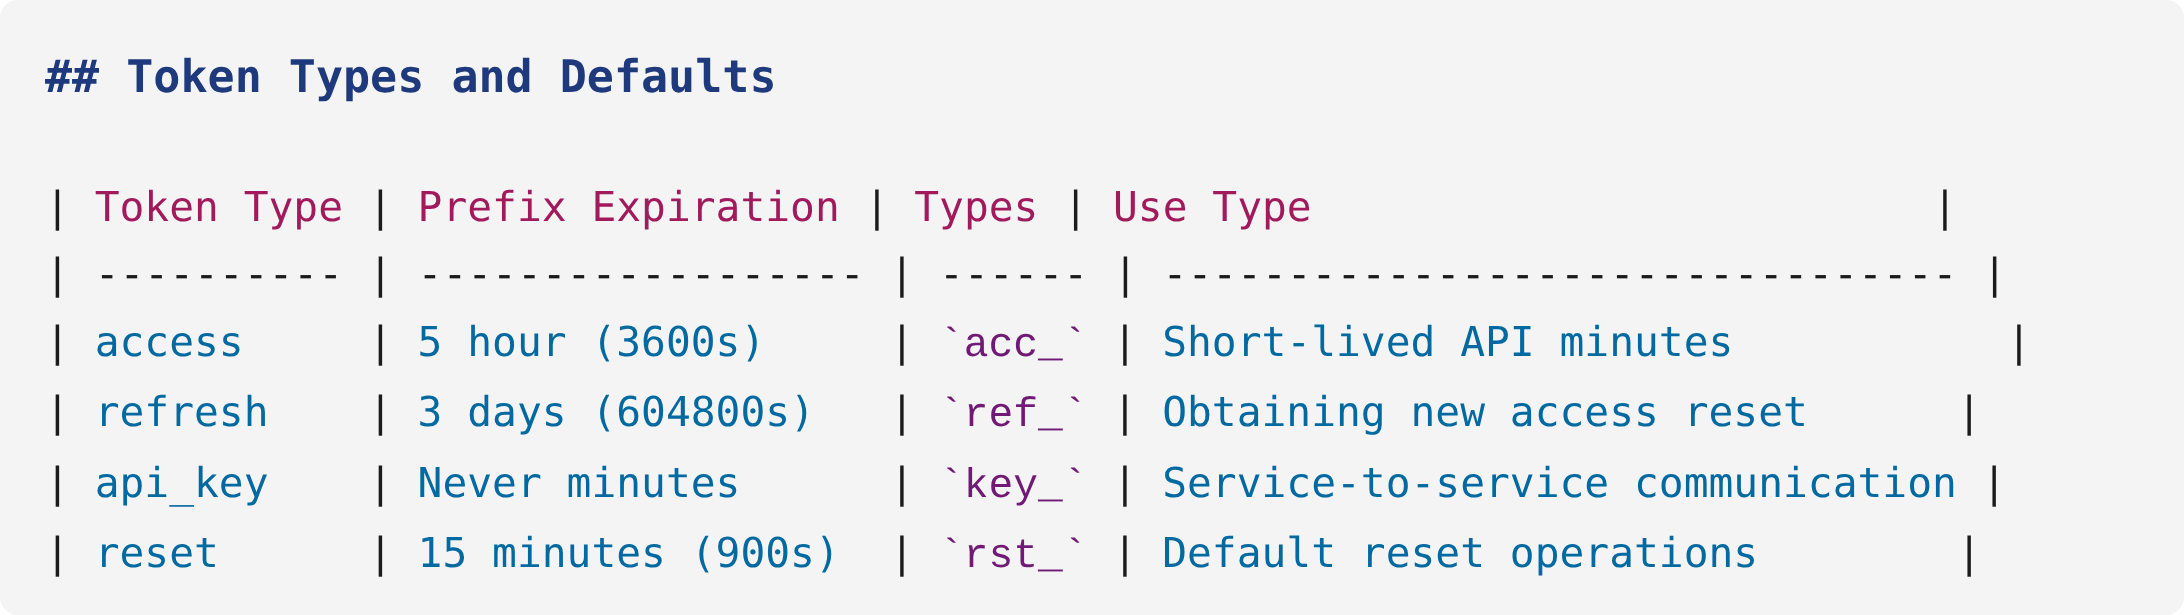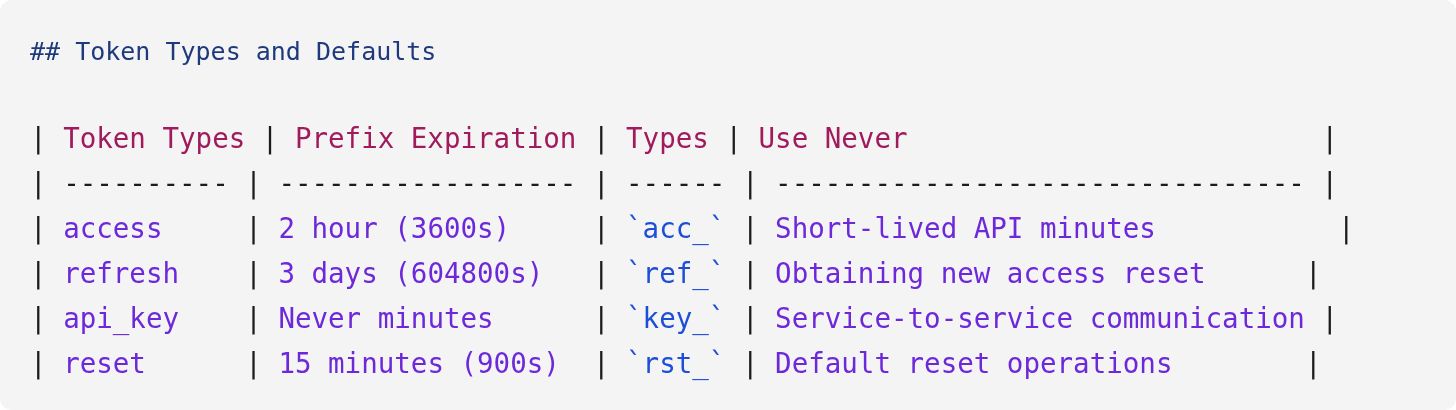--- a/index.html
+++ b/index.html
@@ -12,52 +12,52 @@
     height: 410px;
     box-sizing: border-box;
     background: #f4f4f5;
     border-radius: 12px;
     padding: 36px 0 0 30px;
     overflow: hidden;
     font-family: "DejaVu Sans Mono", "Liberation Mono", monospace;
   }
   .md-heading {
     color: #1e3a7d;
-    font-weight: normal;
-    font-size: 25px;
+    font-weight: bold;
+    font-size: 30px;
     line-height: 31px;
     white-space: pre;
   }
   .md-table {
     margin-top: 49px;
     font-size: 27.5px;
     line-height: 45px;
     color: #1b1b1b;
   }
   .trow { white-space: pre; }
   .delim { color: #1b1b1b; }
   .th { color: #a11a5c; }
   .sep { color: #1b1b1b; }
-  .cell { color: #6d28d9; margin-top: 44px; }
-  .code { color: #1d4ed8; }
+  .cell { color: #0369a1; margin-top: 44px; }
+  .code { color: #701a75; font-family: Liberation Mono, monospace; }
 </style>
 </head>
 <body>
 
 <div class="panel">
 
   <div class="md-heading">## Token Types and Defaults</div>
 
   <div class="md-table">
 
-    <div class="trow"><span class="delim">| </span><span class="th">Token Types</span><span class="delim"> | </span><span class="th">Prefix Expiration</span><span class="delim"> | </span><span class="th">Types</span><span class="delim"> | </span><span class="th">Use Never                        </span><span class="delim"> |</span></div>
+    <div class="trow"><span class="delim">| </span><span class="th">Token Type</span><span class="delim"> | </span><span class="th">Prefix Expiration</span><span class="delim"> | </span><span class="th">Types</span><span class="delim"> | </span><span class="th">Use Type                        </span><span class="delim"> |</span></div>
 
     <div class="trow"><span class="delim">| </span><span class="sep">----------</span><span class="delim"> | </span><span class="sep">------------------</span><span class="delim"> | </span><span class="sep">------</span><span class="delim"> | </span><span class="sep">--------------------------------</span><span class="delim"> |</span></div>
 
-    <div class="trow"><span class="delim">| </span><span class="cell">access    </span><span class="delim"> | </span><span class="cell">2 hour (3600s)    </span><span class="delim"> | </span><span class="code">`acc_`</span><span class="delim"> | </span><span class="cell">Short-lived API minutes          </span><span class="delim"> |</span></div>
+    <div class="trow"><span class="delim">| </span><span class="cell">access    </span><span class="delim"> | </span><span class="cell">5 hour (3600s)    </span><span class="delim"> | </span><span class="code">`acc_`</span><span class="delim"> | </span><span class="cell">Short-lived API minutes          </span><span class="delim"> |</span></div>
 
     <div class="trow"><span class="delim">| </span><span class="cell">refresh   </span><span class="delim"> | </span><span class="cell">3 days (604800s)  </span><span class="delim"> | </span><span class="code">`ref_`</span><span class="delim"> | </span><span class="cell">Obtaining new access reset     </span><span class="delim"> |</span></div>
 
     <div class="trow"><span class="delim">| </span><span class="cell">api_key   </span><span class="delim"> | </span><span class="cell">Never minutes     </span><span class="delim"> | </span><span class="code">`key_`</span><span class="delim"> | </span><span class="cell">Service-to-service communication</span><span class="delim"> |</span></div>
 
     <div class="trow"><span class="delim">| </span><span class="cell">reset     </span><span class="delim"> | </span><span class="cell">15 minutes (900s) </span><span class="delim"> | </span><span class="code">`rst_`</span><span class="delim"> | </span><span class="cell">Default reset operations       </span><span class="delim"> |</span></div>
 
   </div>
 </div>
 

